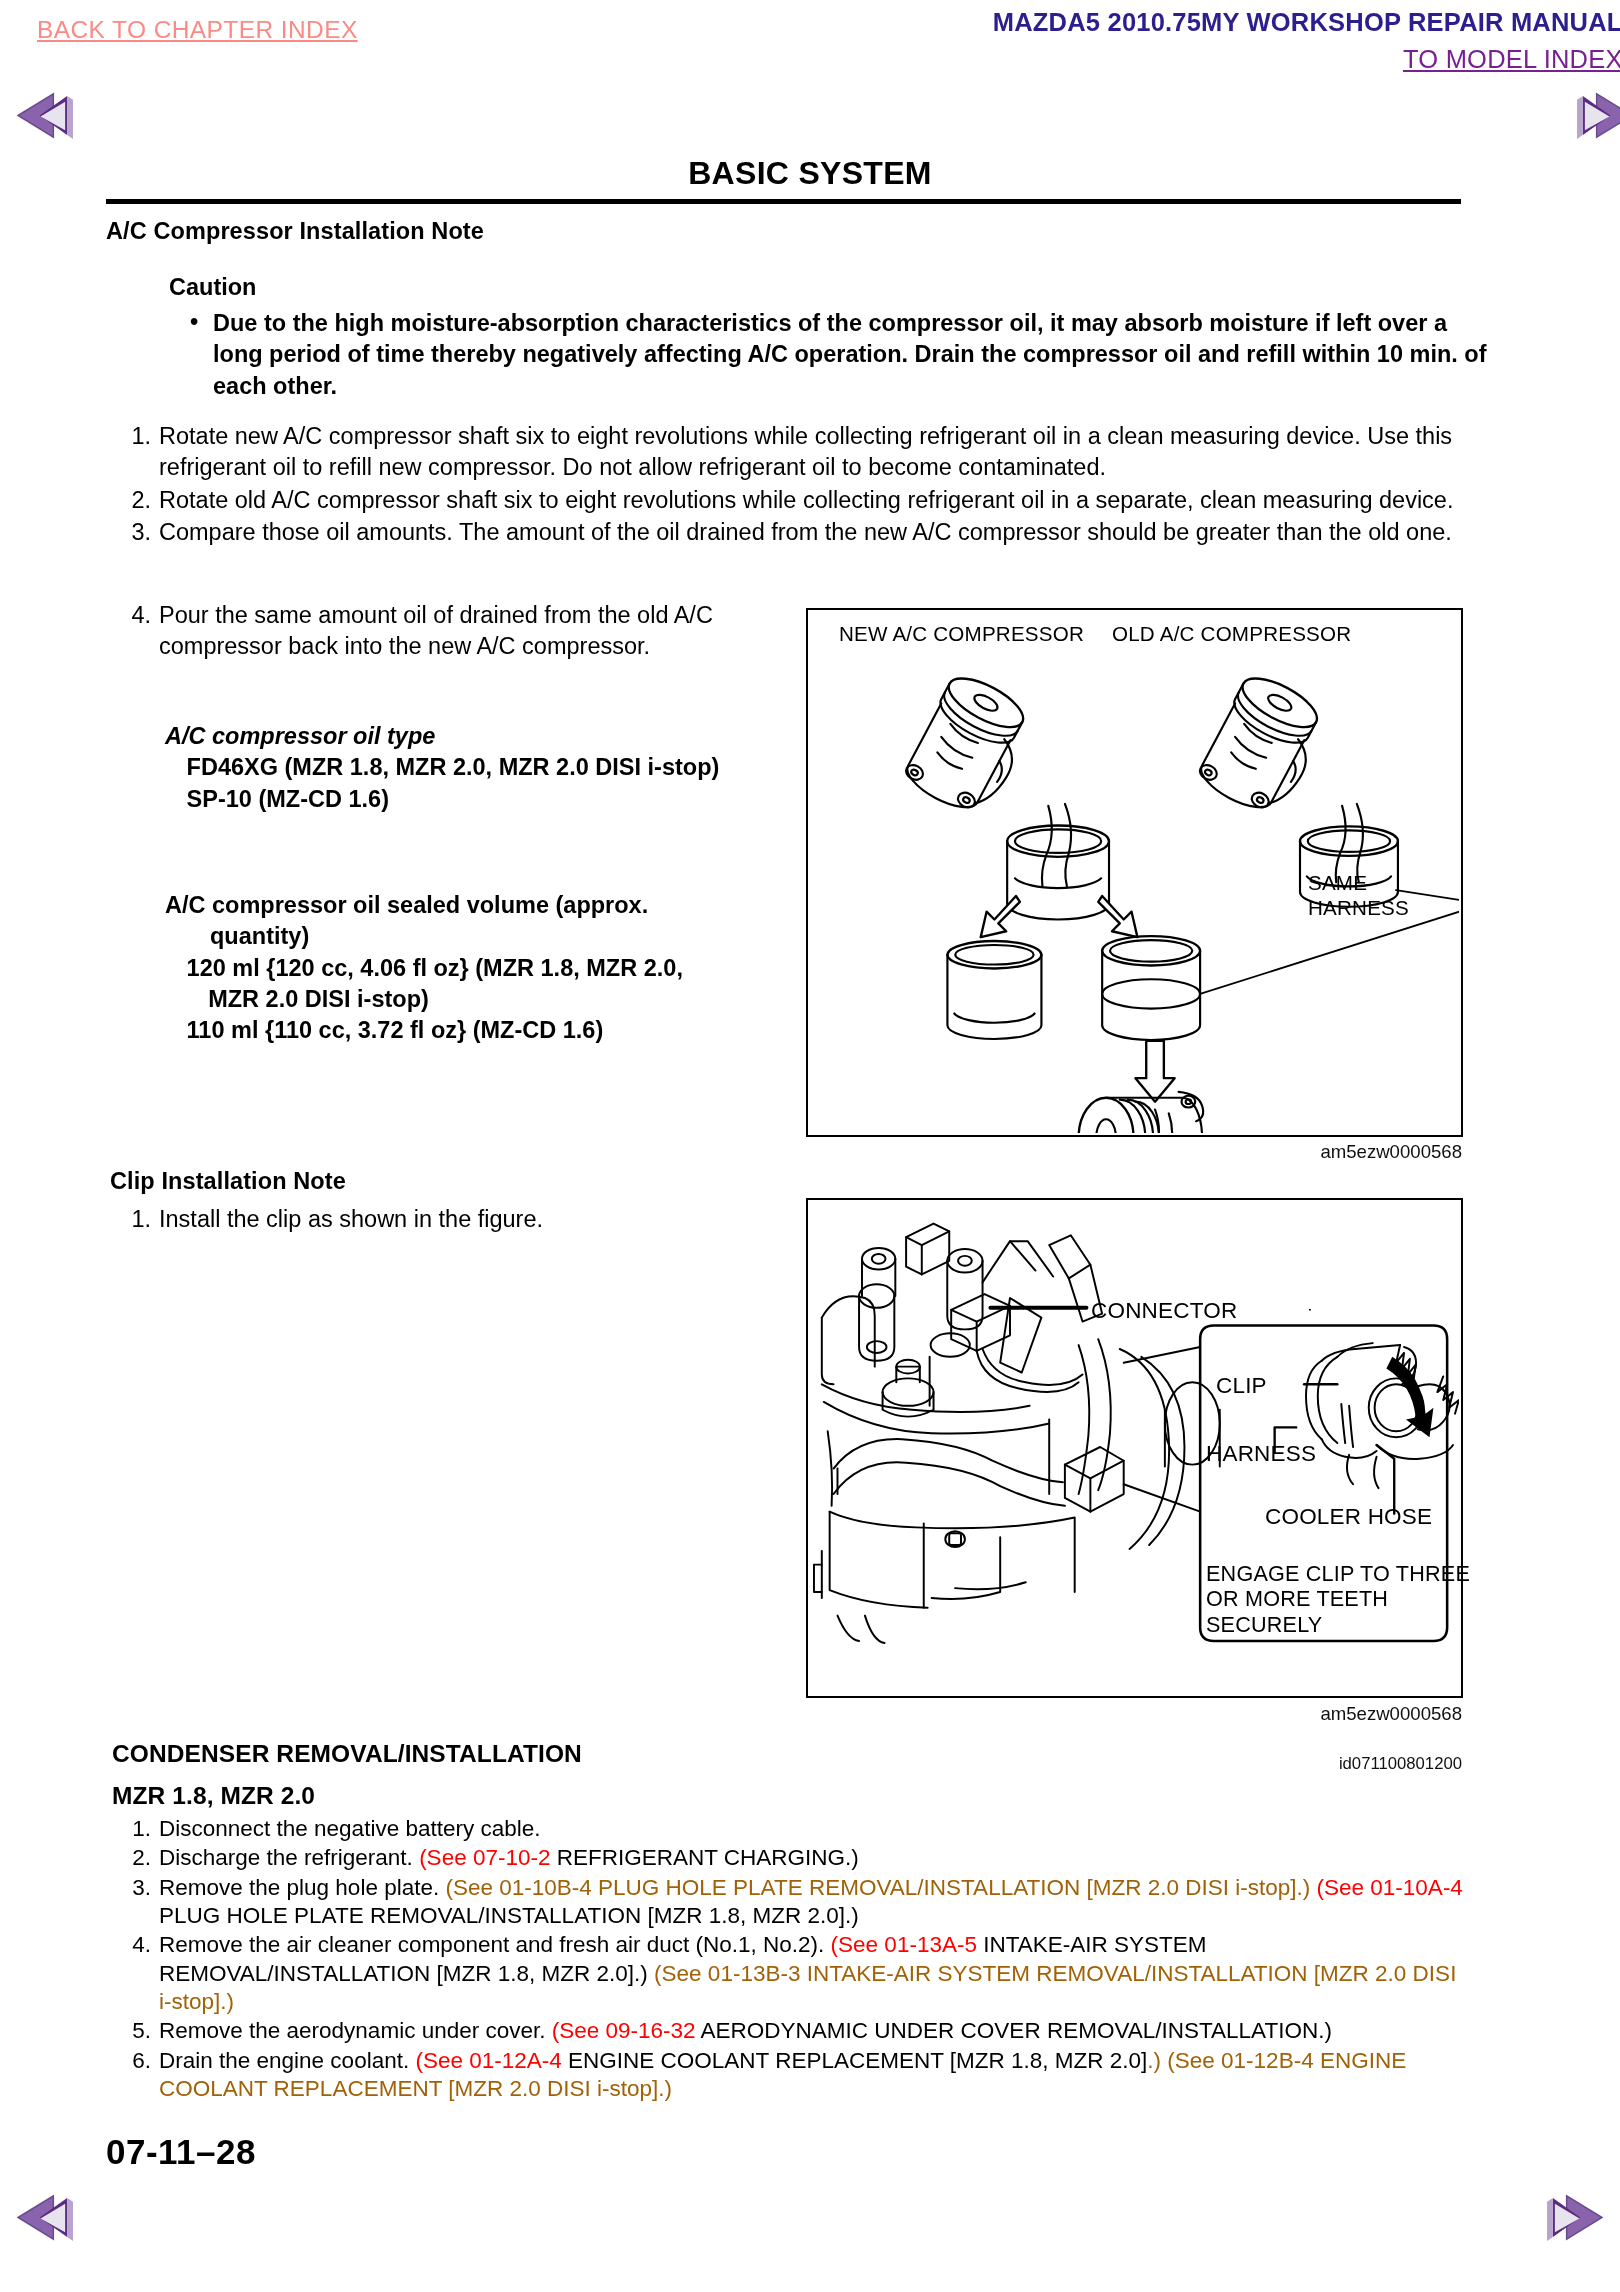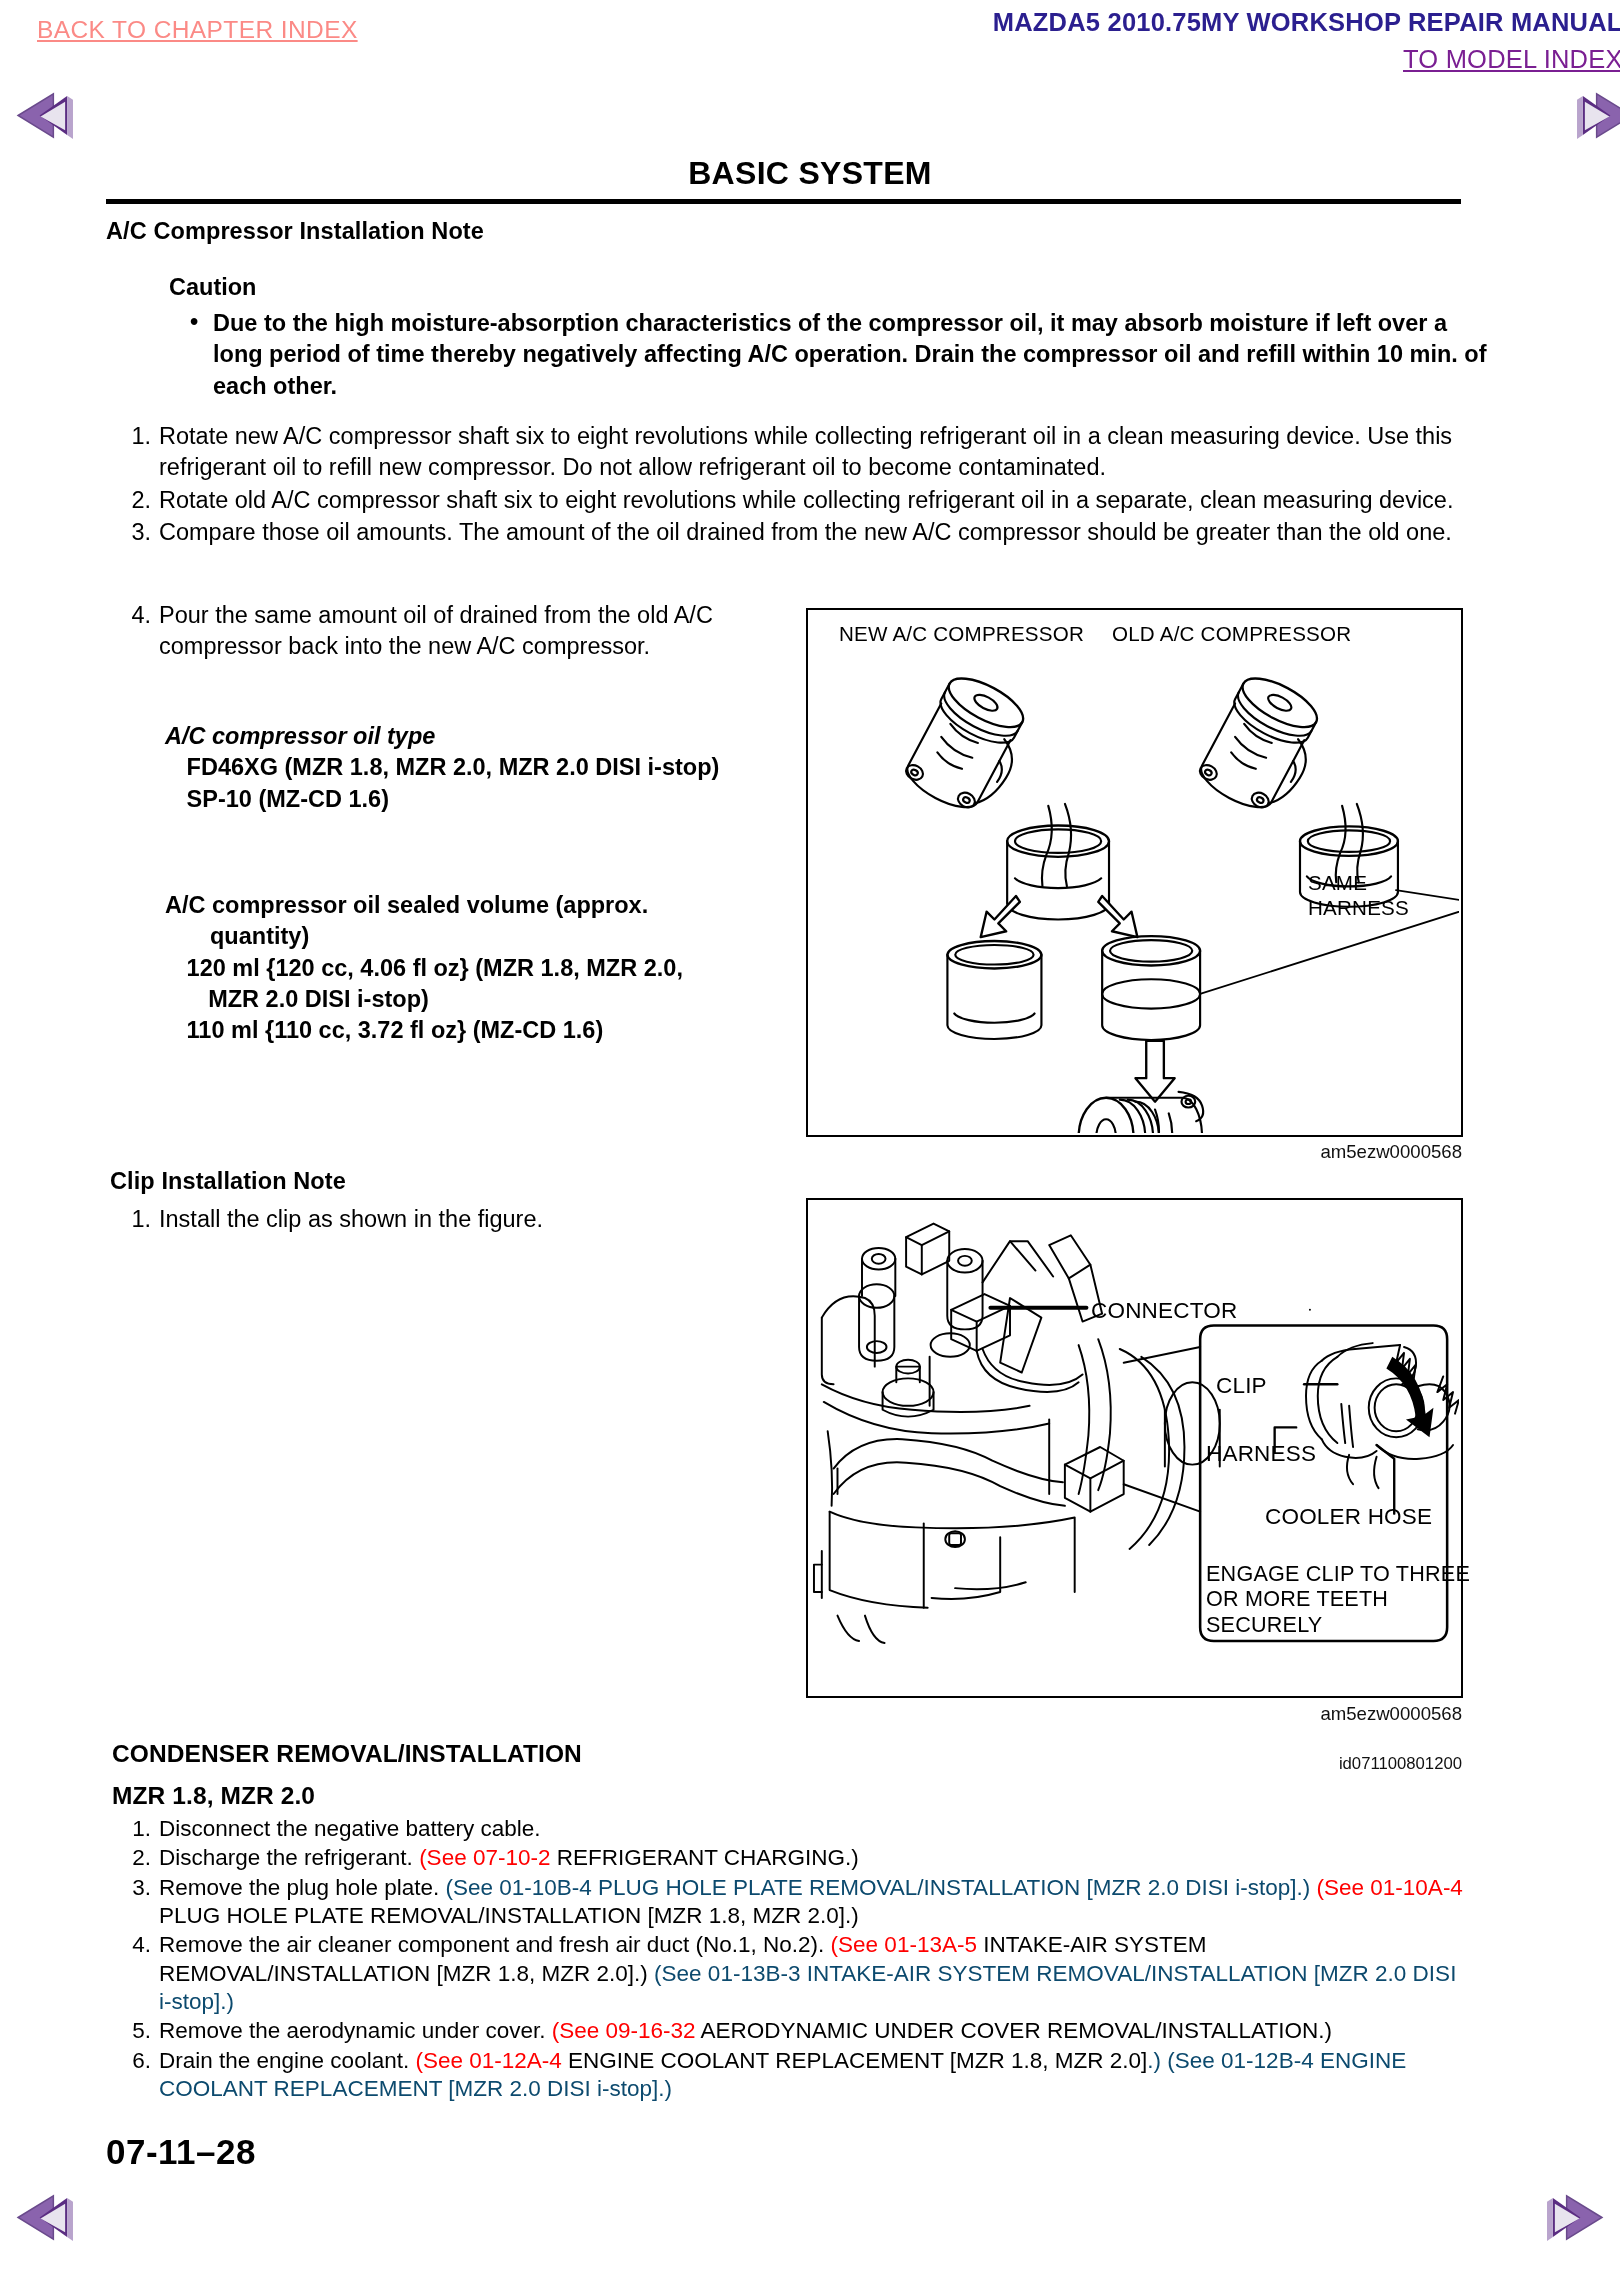--- a/index.html
+++ b/index.html
@@ -190,21 +190,21 @@
     margin-bottom: 1px;
   }
   .cond-steps > li > .num {
     position: absolute;
     left: 0;
     top: 0;
     width: 31px;
     text-align: right;
   }
   .ref { color: #ff0000; }
-  .dim { color: #0c4a6e; }
+  .dim { color: #a16207; }
 
   .pagenum {
     position: absolute;
     left: 106px;
     top: 2132px;
     font-size: 35px;
     font-weight: bold;
     letter-spacing: 0.5px;
   }
 

